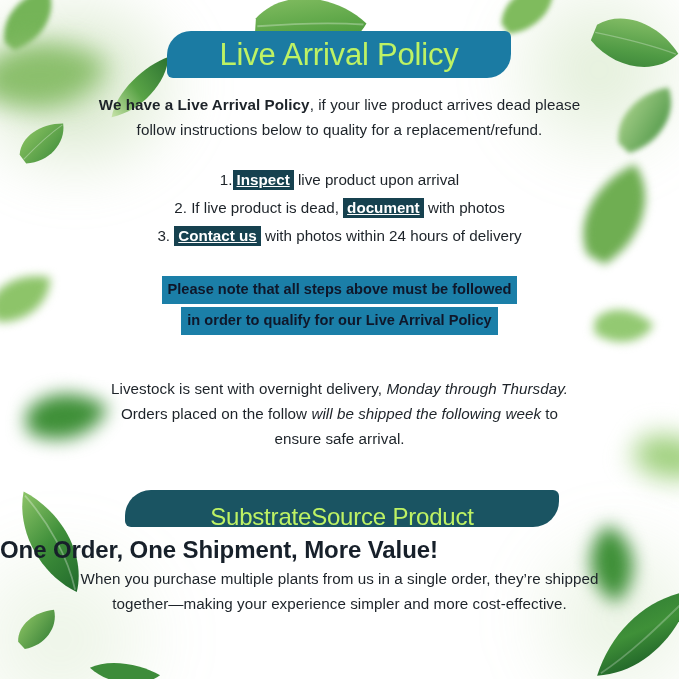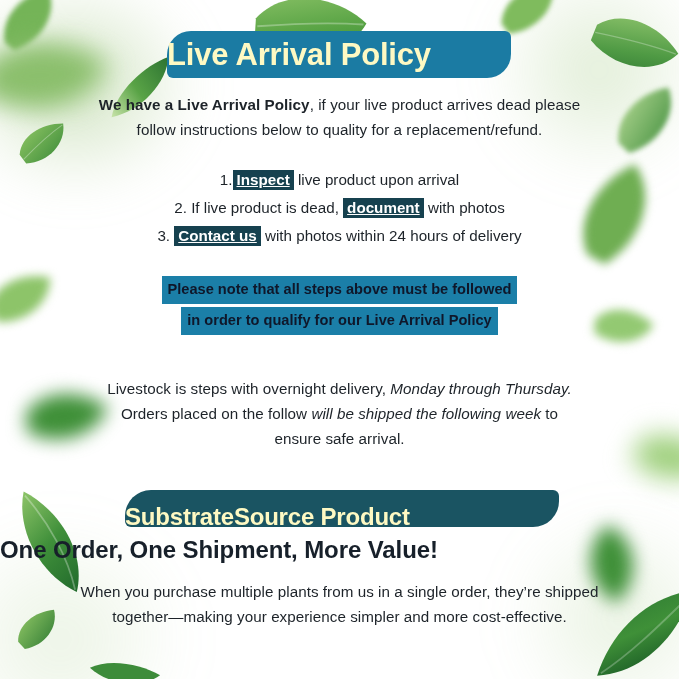--- a/index.html
+++ b/index.html
@@ -71,22 +71,23 @@
   
   .content {
     position: absolute;
     inset: 0;
     z-index: 5;
   }
 
   .banner {
     position: absolute;
     background: #1b7ba3;
-    color: #fef9c3;
-    font-weight: bold;
+    color: #bef264;
+    font-weight: normal;
+    text-align: center;
     white-space: nowrap;
     border-radius: 22px 22px 22px 22px;
     letter-spacing: -0.2px;
   }
   #banner-live {
     left: 167px;
     top: 31px;
     width: 344px;
     height: 47px;
     line-height: 47px;
@@ -161,21 +162,21 @@
     position: absolute;
     top: 536px;
     width: 100%;
     text-align: left;
     color: #17202a;
     font-weight: 700;
     font-size: 24px;
     letter-spacing: -0.1px;
   }
 
-  #closing { top: 579px; left: 0; padding: 0 80px; box-sizing: border-box; }
+  #closing { top: 566px; left: 0; padding: 0 80px; box-sizing: border-box; }
 </style>
 </head>
 <body>
 
 <div id="page">
 
   <div class="bg-wash wash-tl"></div>
   <div class="bg-wash wash-tr"></div>
   <div class="bg-wash wash-bl"></div>
   <div class="bg-wash wash-br"></div>
@@ -366,21 +367,21 @@
         <span>3.</span><span> </span><span class="hl-dark">Contact us</span><span> with photos within 24 hours of delivery</span>
       </div>
     </div>
 
     <div id="note">
       <span class="nrow"><span class="nline">Please note that all steps above must be followed</span></span>
       <span class="nrow"><span class="nline">in order to qualify for our Live Arrival Policy</span></span>
     </div>
 
     <div class="para" id="ship">
-      <span>Livestock is steps with overnight delivery, </span><i>Monday through Thursday.</i>
+      <span>Livestock is sent with overnight delivery, </span><i>Monday through Thursday.</i>
       <span>Orders placed on the follow </span><i>will be shipped the following week</i>
       <span>to ensure safe arrival.</span>
     </div>
 
     <div class="banner" id="banner-substrate">SubstrateSource Product</div>
 
     <div id="tagline">One Order, One Shipment, More Value!</div>
 
     <div class="para" id="closing">When you purchase multiple plants from us in a single order, they’re shipped together—making your experience simpler and more cost-effective.</div>
 

